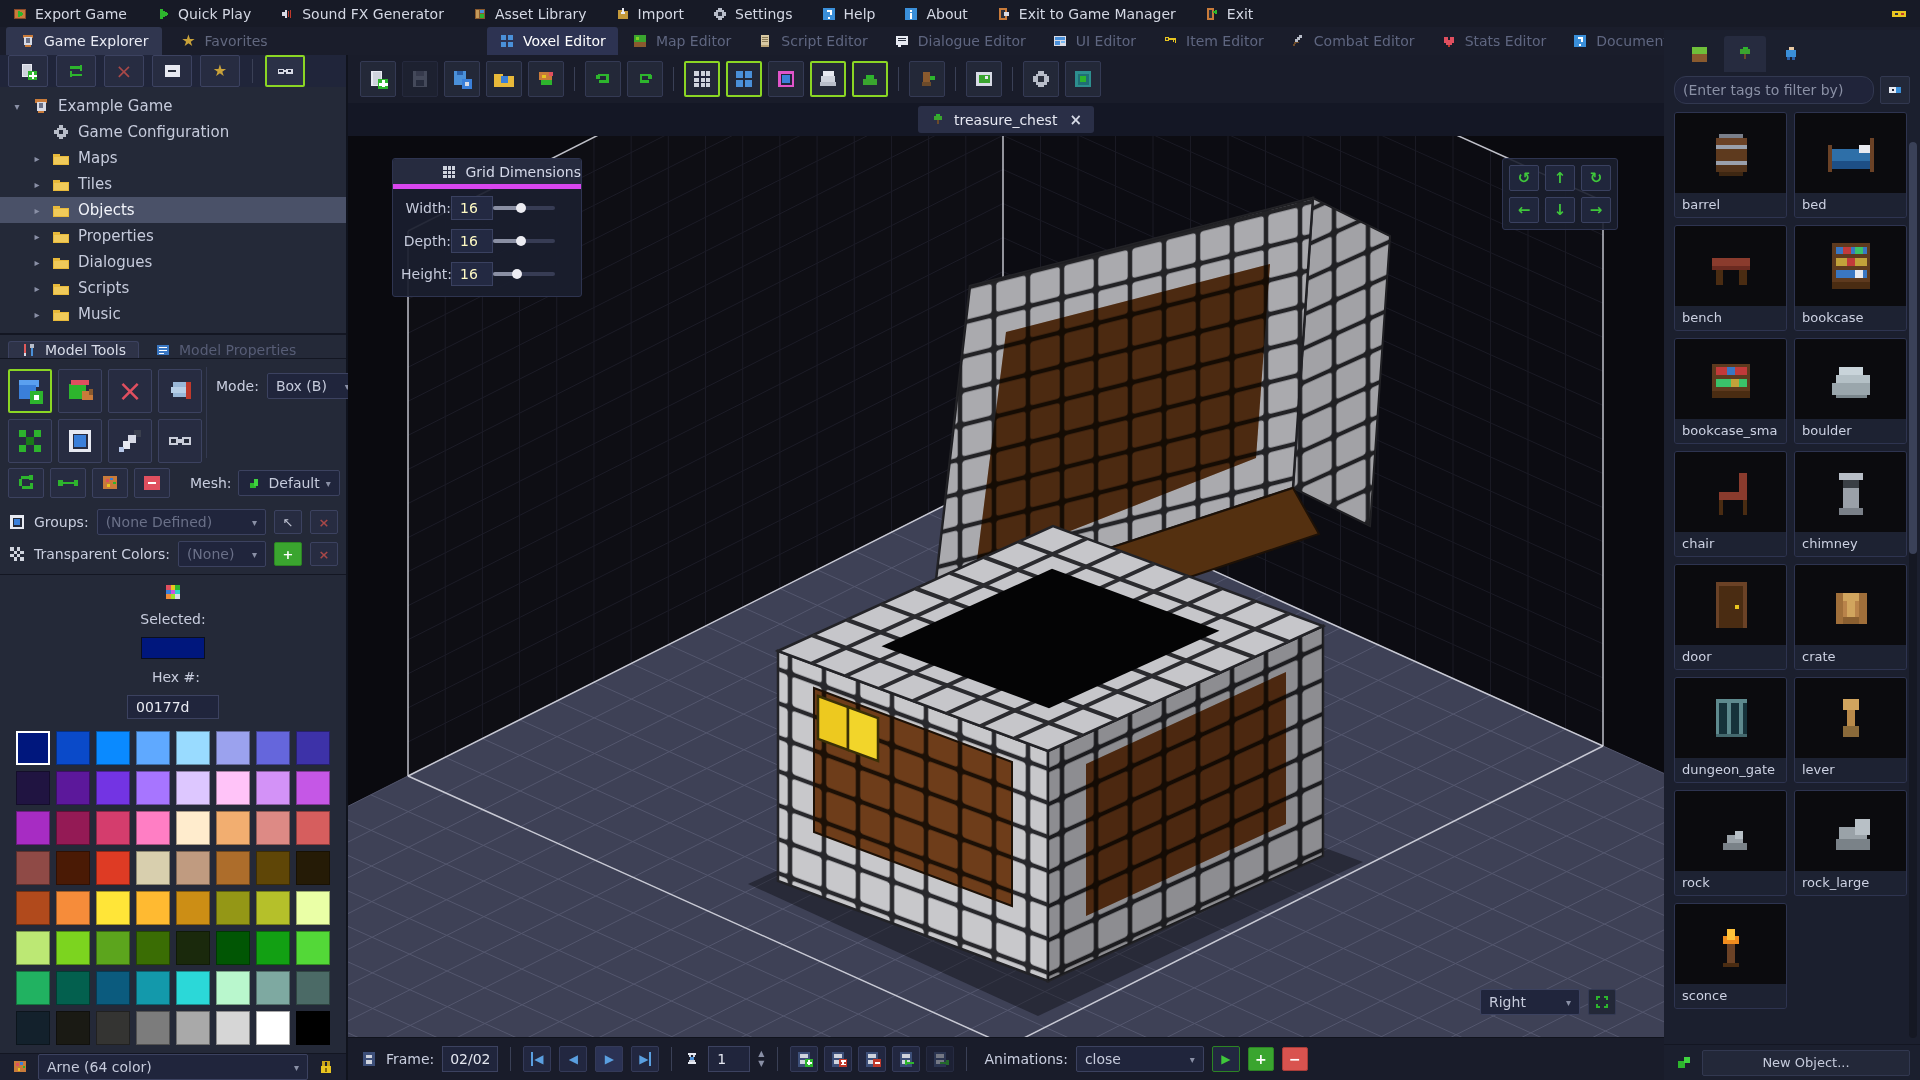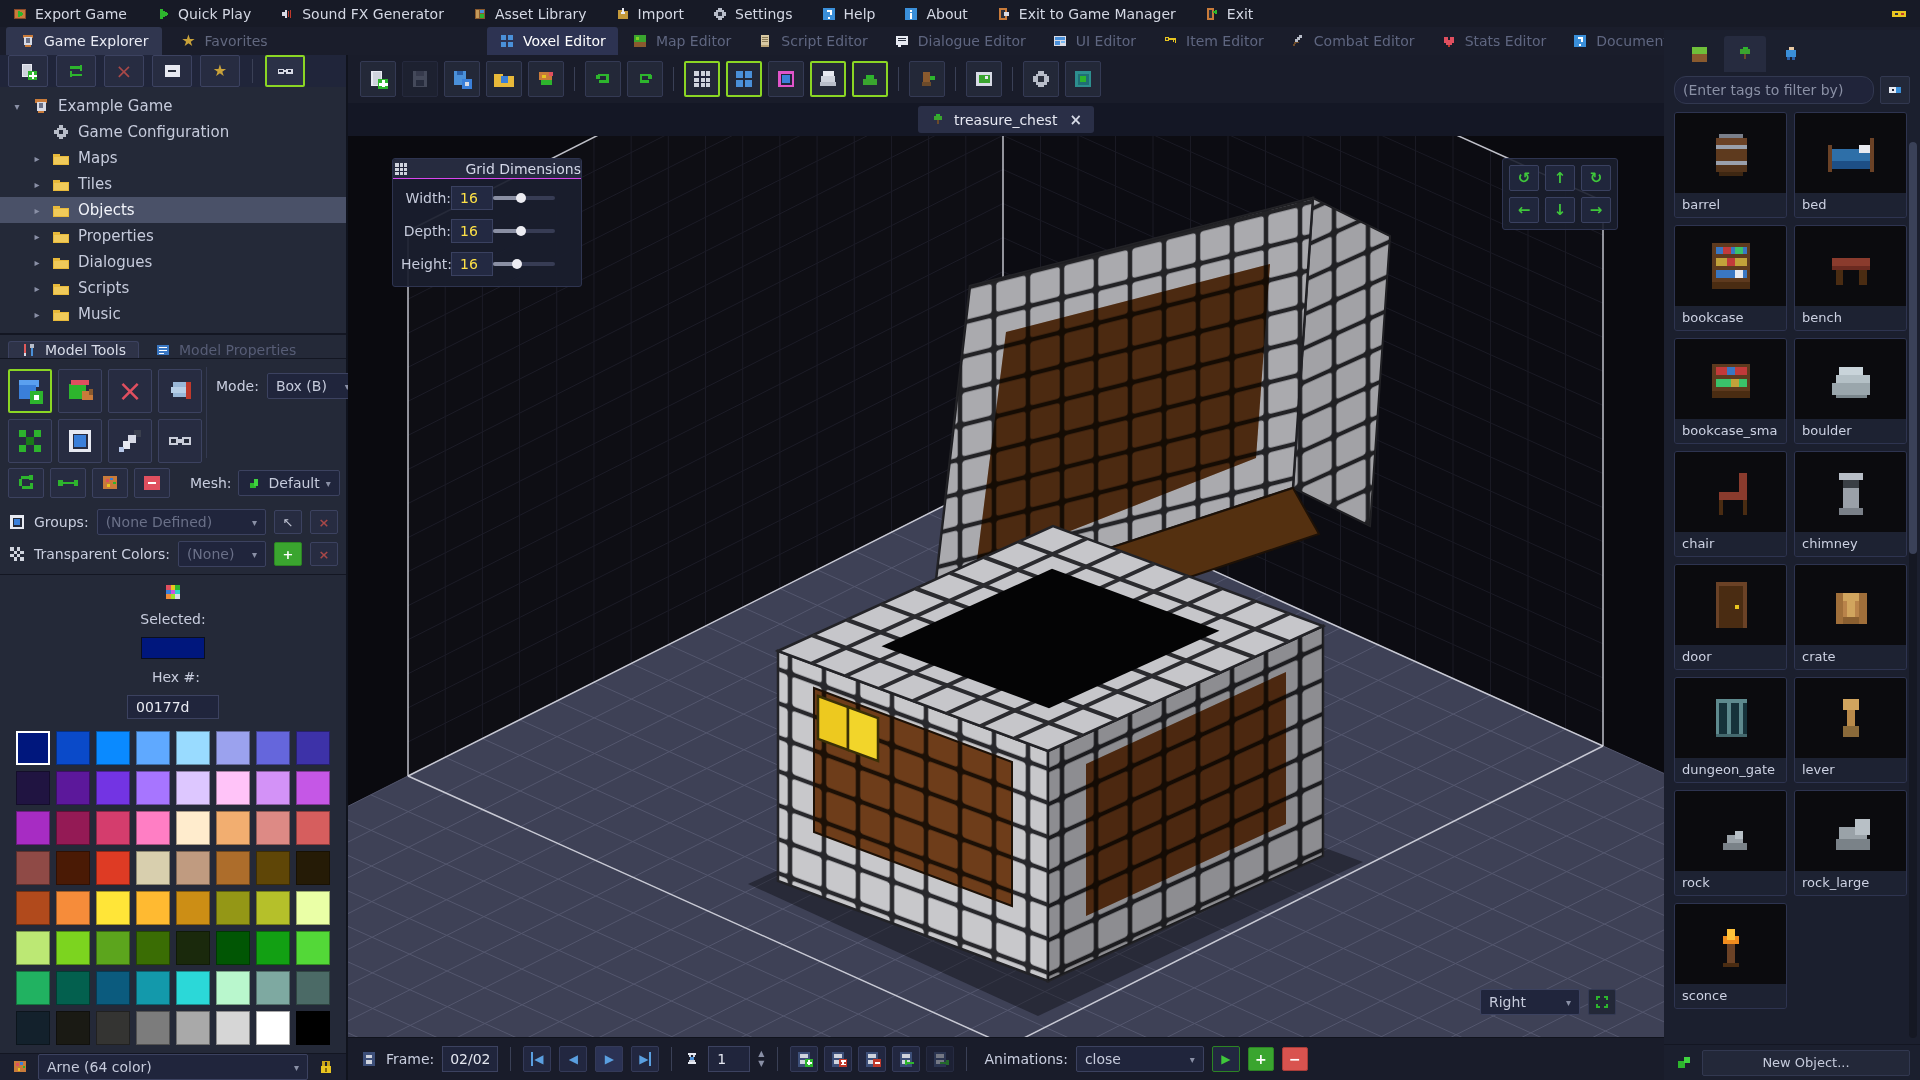--- a/index.html
+++ b/index.html
@@ -60,25 +60,25 @@
   #vtoolbar{height:48px;background:#191c2a;display:flex;align-items:center;gap:6px;padding:0 12px;flex:none;}
   .vbtn{width:36px;height:36px;background:#232838;border:1px solid #343a54;border-radius:2px;display:flex;align-items:center;justify-content:center;}
   .vbtn.grn{border:2px solid #8bd624;}
   .vbtn.dis{opacity:.45;}
   #vtabbar{height:33px;background:#141725;display:flex;justify-content:center;align-items:center;flex:none;}
   #vtab{height:27px;background:#2a2f47;border-radius:3px;padding:0 12px;display:flex;gap:8px;align-items:center;color:#e6e8f2;font-size:14px;}
   #vtab .x{font-weight:bold;color:#d6dae6;margin-left:4px;font-size:15px;}
   #scenewrap{position:relative;flex:1;overflow:hidden;}
   #scene{position:absolute;left:0;top:0;}
   #gridpanel{position:absolute;left:44px;top:22px;width:190px;background:rgba(26,30,46,.93);border:1px solid #2e3450;border-radius:3px;font-size:14px;}
-  #gridpanel .hd{height:20px;background:rgba(39,44,64,.95);display:flex;align-items:center;justify-content:space-between;gap:8px;color:#d4d8e8;border-bottom:1px solid #d946ef;border-radius:3px 3px 0 0;}
+  #gridpanel .hd{height:30px;background:rgba(39,44,64,.95);display:flex;align-items:center;justify-content:flex-end;gap:8px;color:#d4d8e8;border-bottom:5px solid #d946ef;border-radius:3px 3px 0 0;}
   .grow{display:flex;align-items:center;padding:7px 8px 2px 8px;}
   .grow:last-child{padding-bottom:10px;}
   .glab{width:50px;text-align:right;color:#c6cbdc;}
-  .gval{width:42px;height:24px;background:#232942;border:1px solid #3a4160;color:#fde047;display:flex;align-items:center;padding-left:8px;}
+  .gval{width:42px;height:24px;background:#232942;border:1px solid #3a4160;color:#fef9c3;display:flex;align-items:center;padding-left:8px;}
   .gslide{position:relative;width:62px;height:14px;}
   .gslide .tr{position:absolute;left:0;right:0;top:5px;height:4px;background:#373c54;border-radius:2px;}
   .gslide .fl{position:absolute;left:0;top:5px;height:4px;background:#8a8fa3;border-radius:2px;}
   .gslide .kn{position:absolute;top:2px;width:10px;height:10px;border-radius:50%;background:#ececf2;}
   #rotpanel{position:absolute;right:46px;top:22px;background:rgba(26,30,46,.9);border:1px solid #2e3450;border-radius:3px;padding:6px;display:grid;grid-template-columns:repeat(3,30px);gap:6px;}
   .rbtn{width:30px;height:26px;background:#20263c;border:1px solid #3a4160;border-radius:2px;color:#3fc73b;font-size:15px;display:flex;align-items:center;justify-content:center;font-weight:bold;}
   #camrow{position:absolute;right:48px;bottom:22px;display:flex;gap:8px;align-items:center;}
   
   #timeline{height:43px;background:#191c2a;border-top:1px solid #10131d;display:flex;align-items:center;gap:8px;padding:0 12px;font-size:14px;flex:none;}
   .field{height:26px;background:#20253c;border:1px solid #3c4260;color:#e4e7f0;display:flex;align-items:center;justify-content:center;}
@@ -1521,47 +1521,47 @@
             <rect x="3" y="7" width="10" height="3" fill="#2e6fa8"></rect>
             <rect x="3" y="10" width="10" height="2" fill="#1d4f86"></rect>
             <rect x="10" y="6" width="3" height="2" fill="#e8eaf0"></rect>
           </svg>
         </div>
         <div class="clabel">bed</div>
       </div>
       <div class="card">
         <div class="thumb">
           <svg viewBox="0 0 16 16" shape-rendering="crispEdges">
+            <rect x="3" y="6" width="10" height="2" fill="#8a3b2d"></rect>
+            <rect x="3" y="8" width="10" height="1" fill="#6b2a20"></rect>
+            <rect x="4" y="9" width="2" height="4" fill="#4a2c12"></rect>
+            <rect x="10" y="9" width="2" height="4" fill="#4a2c12"></rect>
+          </svg>
+        </div>
+        <div class="clabel">bench</div>
+      </div>
+      <div class="card">
+        <div class="thumb">
+          <svg viewBox="0 0 16 16" shape-rendering="crispEdges">
             <rect x="3" y="2" width="10" height="12" fill="#5e3a1e"></rect>
             <rect x="4" y="3" width="8" height="2" fill="#3a77c2"></rect>
             <rect x="6" y="3" width="2" height="2" fill="#c23a3a"></rect>
             <rect x="9" y="3" width="2" height="2" fill="#3ac26a"></rect>
             <rect x="4" y="6" width="8" height="2" fill="#c2a23a"></rect>
             <rect x="7" y="6" width="2" height="2" fill="#c23a3a"></rect>
             <rect x="4" y="9" width="8" height="2" fill="#3a77c2"></rect>
             <rect x="9" y="9" width="2" height="2" fill="#e8eaf0"></rect>
             <rect x="3" y="12" width="10" height="2" fill="#4a2c12"></rect>
           </svg>
         </div>
         <div class="clabel">bookcase</div>
       </div>
       <div class="card">
         <div class="thumb">
           <svg viewBox="0 0 16 16" shape-rendering="crispEdges">
-            <rect x="3" y="6" width="10" height="2" fill="#8a3b2d"></rect>
-            <rect x="3" y="8" width="10" height="1" fill="#6b2a20"></rect>
-            <rect x="4" y="9" width="2" height="4" fill="#4a2c12"></rect>
-            <rect x="10" y="9" width="2" height="4" fill="#4a2c12"></rect>
-          </svg>
-        </div>
-        <div class="clabel">bench</div>
-      </div>
-      <div class="card">
-        <div class="thumb">
-          <svg viewBox="0 0 16 16" shape-rendering="crispEdges">
             <rect x="3" y="4" width="10" height="9" fill="#5e3a1e"></rect>
             <rect x="4" y="5" width="8" height="2" fill="#c23a3a"></rect>
             <rect x="7" y="5" width="2" height="2" fill="#3a77c2"></rect>
             <rect x="4" y="8" width="8" height="2" fill="#3ac26a"></rect>
             <rect x="8" y="8" width="2" height="2" fill="#c2a23a"></rect>
             <rect x="3" y="11" width="10" height="2" fill="#4a2c12"></rect>
           </svg>
         </div>
         <div class="clabel">bookcase_sma</div>
       </div>

